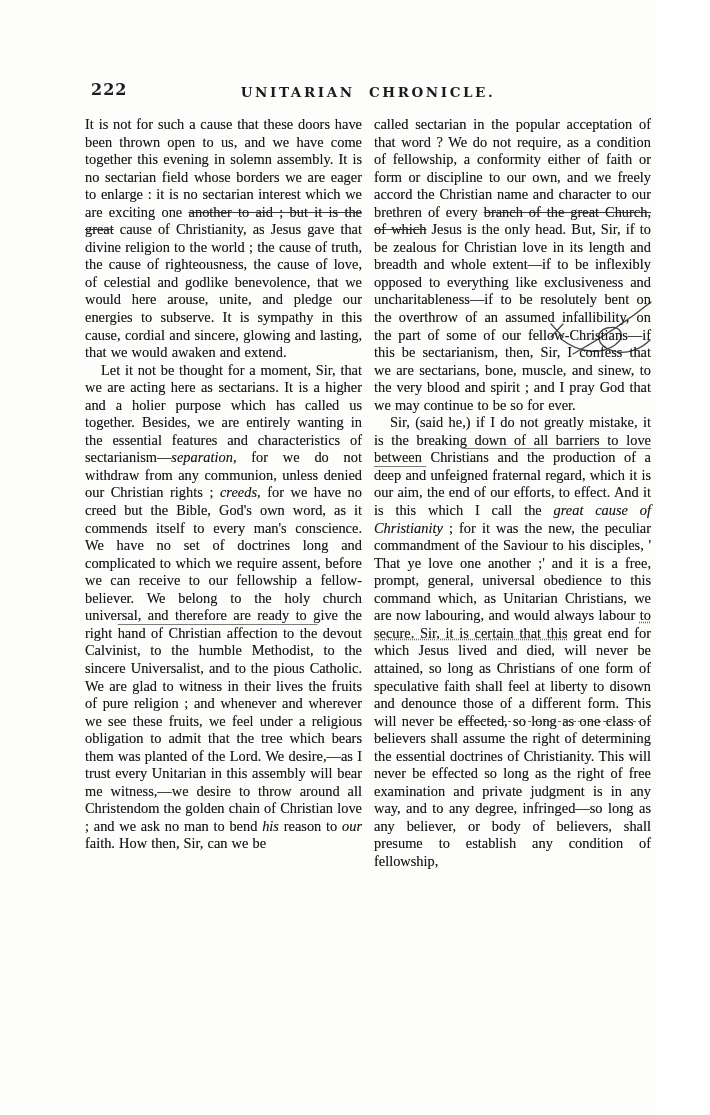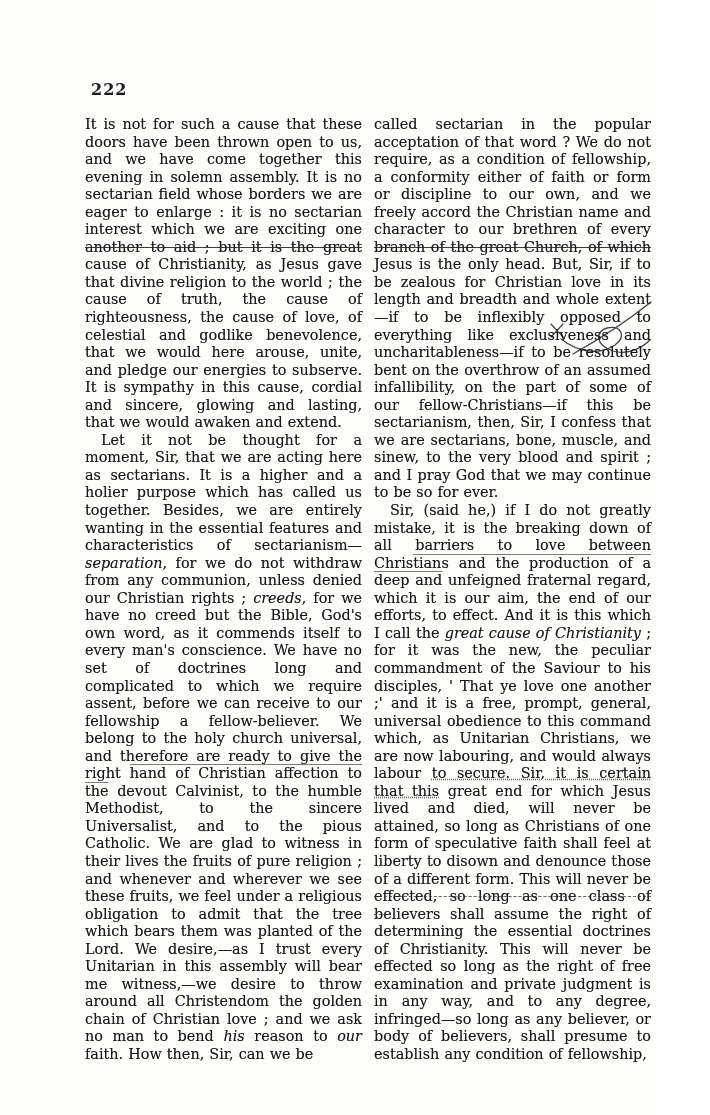--- a/index.html
+++ b/index.html
@@ -22,37 +22,38 @@
   .columns {
     position: absolute; left: 85px; top: 116px; width: 566px;
     display: flex; gap: 12px;
   }
   .col {
     width: 277px; text-align: justify;
     font-size: 14.4px; line-height: 17.55px; word-spacing: 0.5px;
     hyphens: auto; -webkit-hyphens: auto;
     color: #181818; text-shadow: 0 0 0.3px rgba(10,10,10,0.45);
   }
-  .col p { margin: 0; }
+  .col p { margin: 0; font-family: Liberation Serif, serif; }
   .col p.indent { text-indent: 16px; }
   .em { font-style: italic; }
   
   .d-strike { text-decoration: line-through; text-decoration-color: rgba(45,45,45,0.85); text-decoration-thickness: 1.3px; }
   .d-over { text-decoration: overline; text-decoration-color: rgba(110,110,110,0.55); text-decoration-thickness: 1px; }
   .d-undot { text-decoration: underline; text-decoration-style: dotted; text-decoration-color: rgba(90,90,90,0.7); }
   .d-strikedash { text-decoration: line-through; text-decoration-style: dashed; text-decoration-color: rgba(70,70,70,0.6); text-decoration-thickness: 1px; }
   .penmark { position: absolute; left: 543px; top: 297px; pointer-events: none; opacity: 0.82; }
 </style>
 </head>
 <body>
 
 <div class="page">
 
   <div class="pagenum">222</div>
 
+  <div class="header">UNITARIAN CHRONICLE.</div>
 
   <div class="columns">
     <div class="col">
         <p><span>It is not for such a cause that these doors have been thrown open to us, and we have come together this evening in solemn assembly. It is no sectarian field whose borders we are eager to enlarge : it is no sectarian interest which we are exciting one </span><span class="d-strike">another to aid ; but it is the great</span><span> cause of Christianity, as Jesus gave that divine religion to the world ; the cause of truth, the cause of righteousness, the cause of love, of celestial and godlike benevolence, that we would here arouse, unite, and pledge our energies to subserve. It is sympathy in this cause, cordial and sincere, glowing and lasting, that we would awaken and extend.</span></p>
         <p class="indent"><span>Let it not be thought for a moment, Sir, that we are acting here as sectarians. It is a higher and a holier purpose which has called us together. Besides, we are entirely wanting in the essential features and characteristics of sectarianism—</span><span class="em">separation</span><span>, for we do not withdraw from any communion, unless denied our Christian rights ; </span><span class="em">creeds</span><span>, for we have no creed but the Bible, God's own word, as it commends itself to every man's conscience. We have no set of doctrines long and complicated to which we require assent, before we can receive to our fellowship a fellow-believer. We belong to the holy church universal, and therefore are ready to give the right </span><span class="d-over">hand of Christian affection to the</span><span> devout Calvinist, to the humble Methodist, to the sincere Universalist, and to the pious Catholic. We are glad to witness in their lives the fruits of pure religion ; and whenever and wherever we see these fruits, we feel under a religious obligation to admit that the tree which bears them was planted of the Lord. We desire,—as I trust every Unitarian in this assembly will bear me witness,—we desire to throw around all Christendom the golden chain of Christian love ; and we ask no man to bend </span><span class="em">his</span><span> reason to </span><span class="em">our</span><span> faith. How then, Sir, can we be</span></p>
       </div>
     <div class="col">
         <p><span>called sectarian in the popular acceptation of that word ? We do not require, as a condition of fellowship, a conformity either of faith or form or discipline to our own, and we freely accord the Christian name and character to our brethren of every </span><span class="d-strike">branch of the great Church, of which</span><span> Jesus is the only head. But, Sir, if to be zealous for Christian love in its length and breadth and whole extent—if to be inflexibly opposed to everything like exclusiveness and uncharitableness—if to be resolutely bent on the overthrow of an assumed infallibility, on the part of some of our fellow-Christians—if this be sectarianism, then, Sir, I confess that we are sectarians, bone, muscle, and sinew, to the very blood and spirit ; and I pray God that we may continue to be so for ever.</span></p>
         <p class="indent"><span>Sir, (said he,) if I do not greatly mistake, it is the breaking down of all barriers to love between Chris</span><span class="d-over">tians and the production of a deep and</span><span> unfeigned fraternal regard, which it is our aim, the end of our efforts, to effect. And it is this which I call the </span><span class="em">great cause of Christianity</span><span> ; for it was the new, the peculiar commandment of the Saviour to his disciples, ' That ye love one another ;' and it is a free, prompt, general, universal obedience to this command which, as Unitarian Christians, we are now labouring, and would always labour </span><span class="d-undot">to secure. Sir, it is certain that this</span><span> great end for which Jesus lived and died, will never be attained, so long as Christians of one form of speculative faith shall feel at liberty to disown and denounce those of a different form. This will never be </span><span class="d-strikedash">effected, so long as one class of be</span><span>lievers shall assume the right of determining the essential doctrines of Christianity. This will never be effected so long as the right of free examination and private judgment is in any way, and to any degree, infringed—so long as any believer, or body of believers, shall presume to establish any condition of fellowship,</span></p>
       </div>

